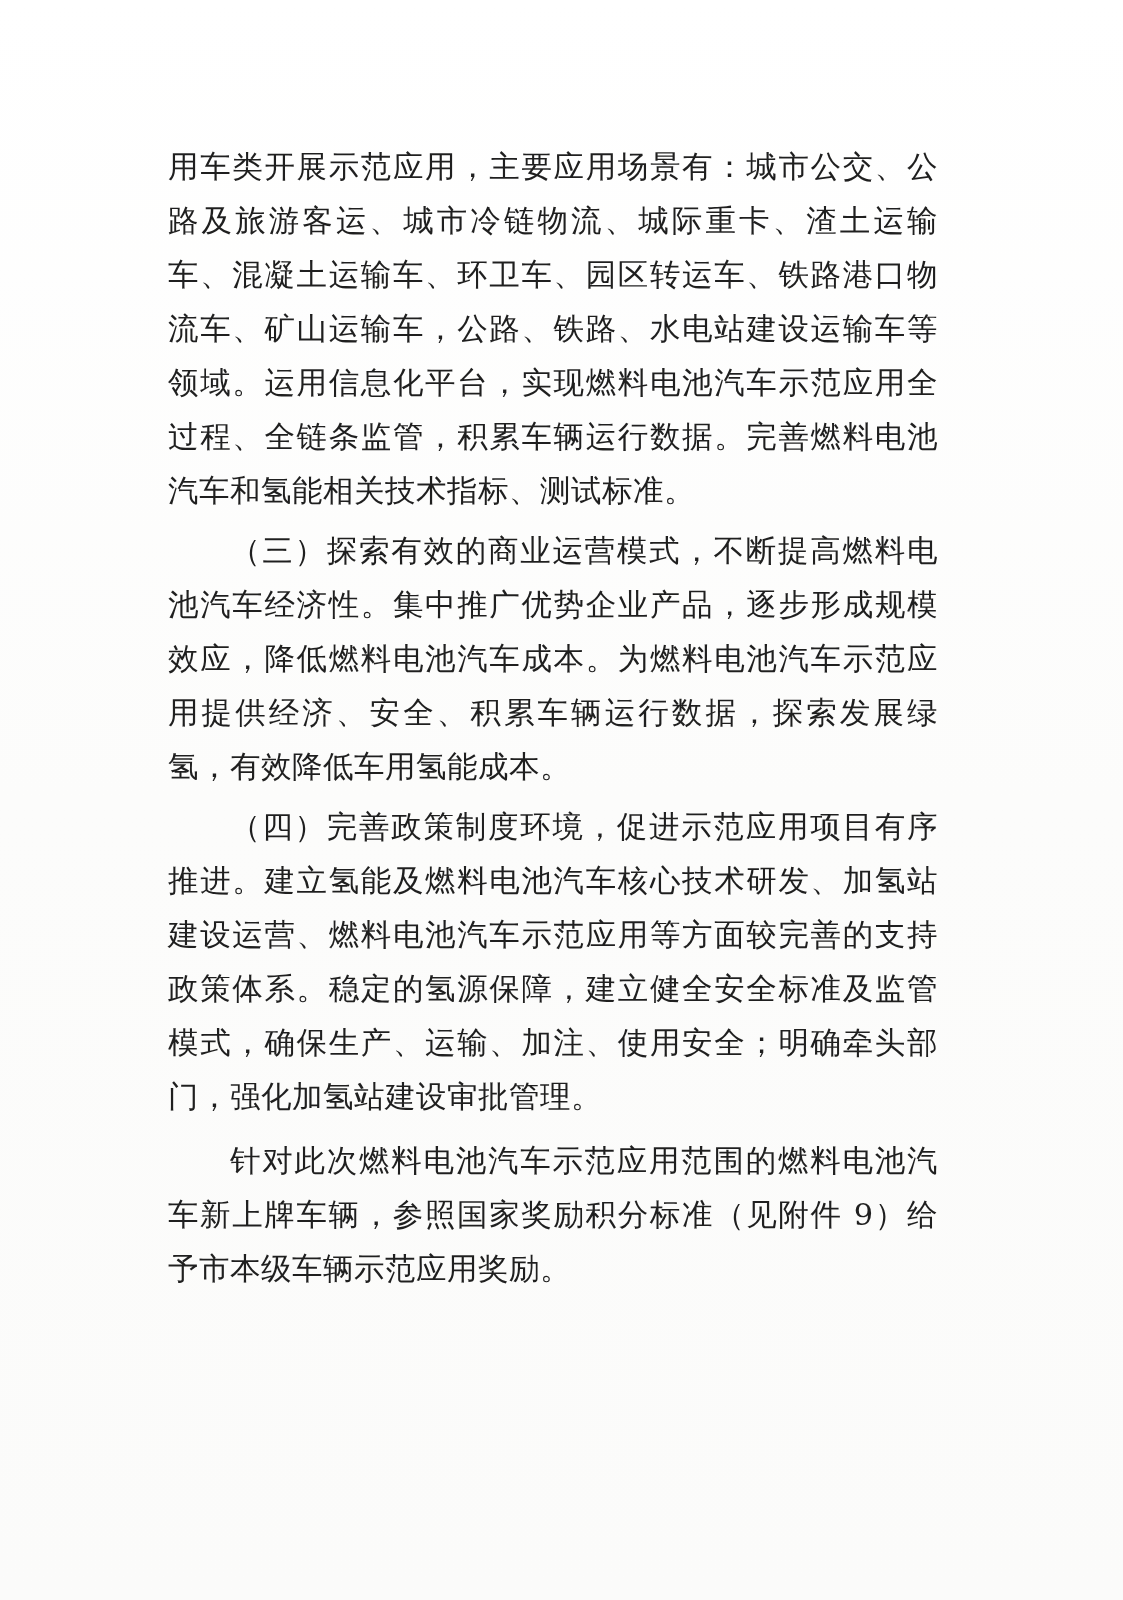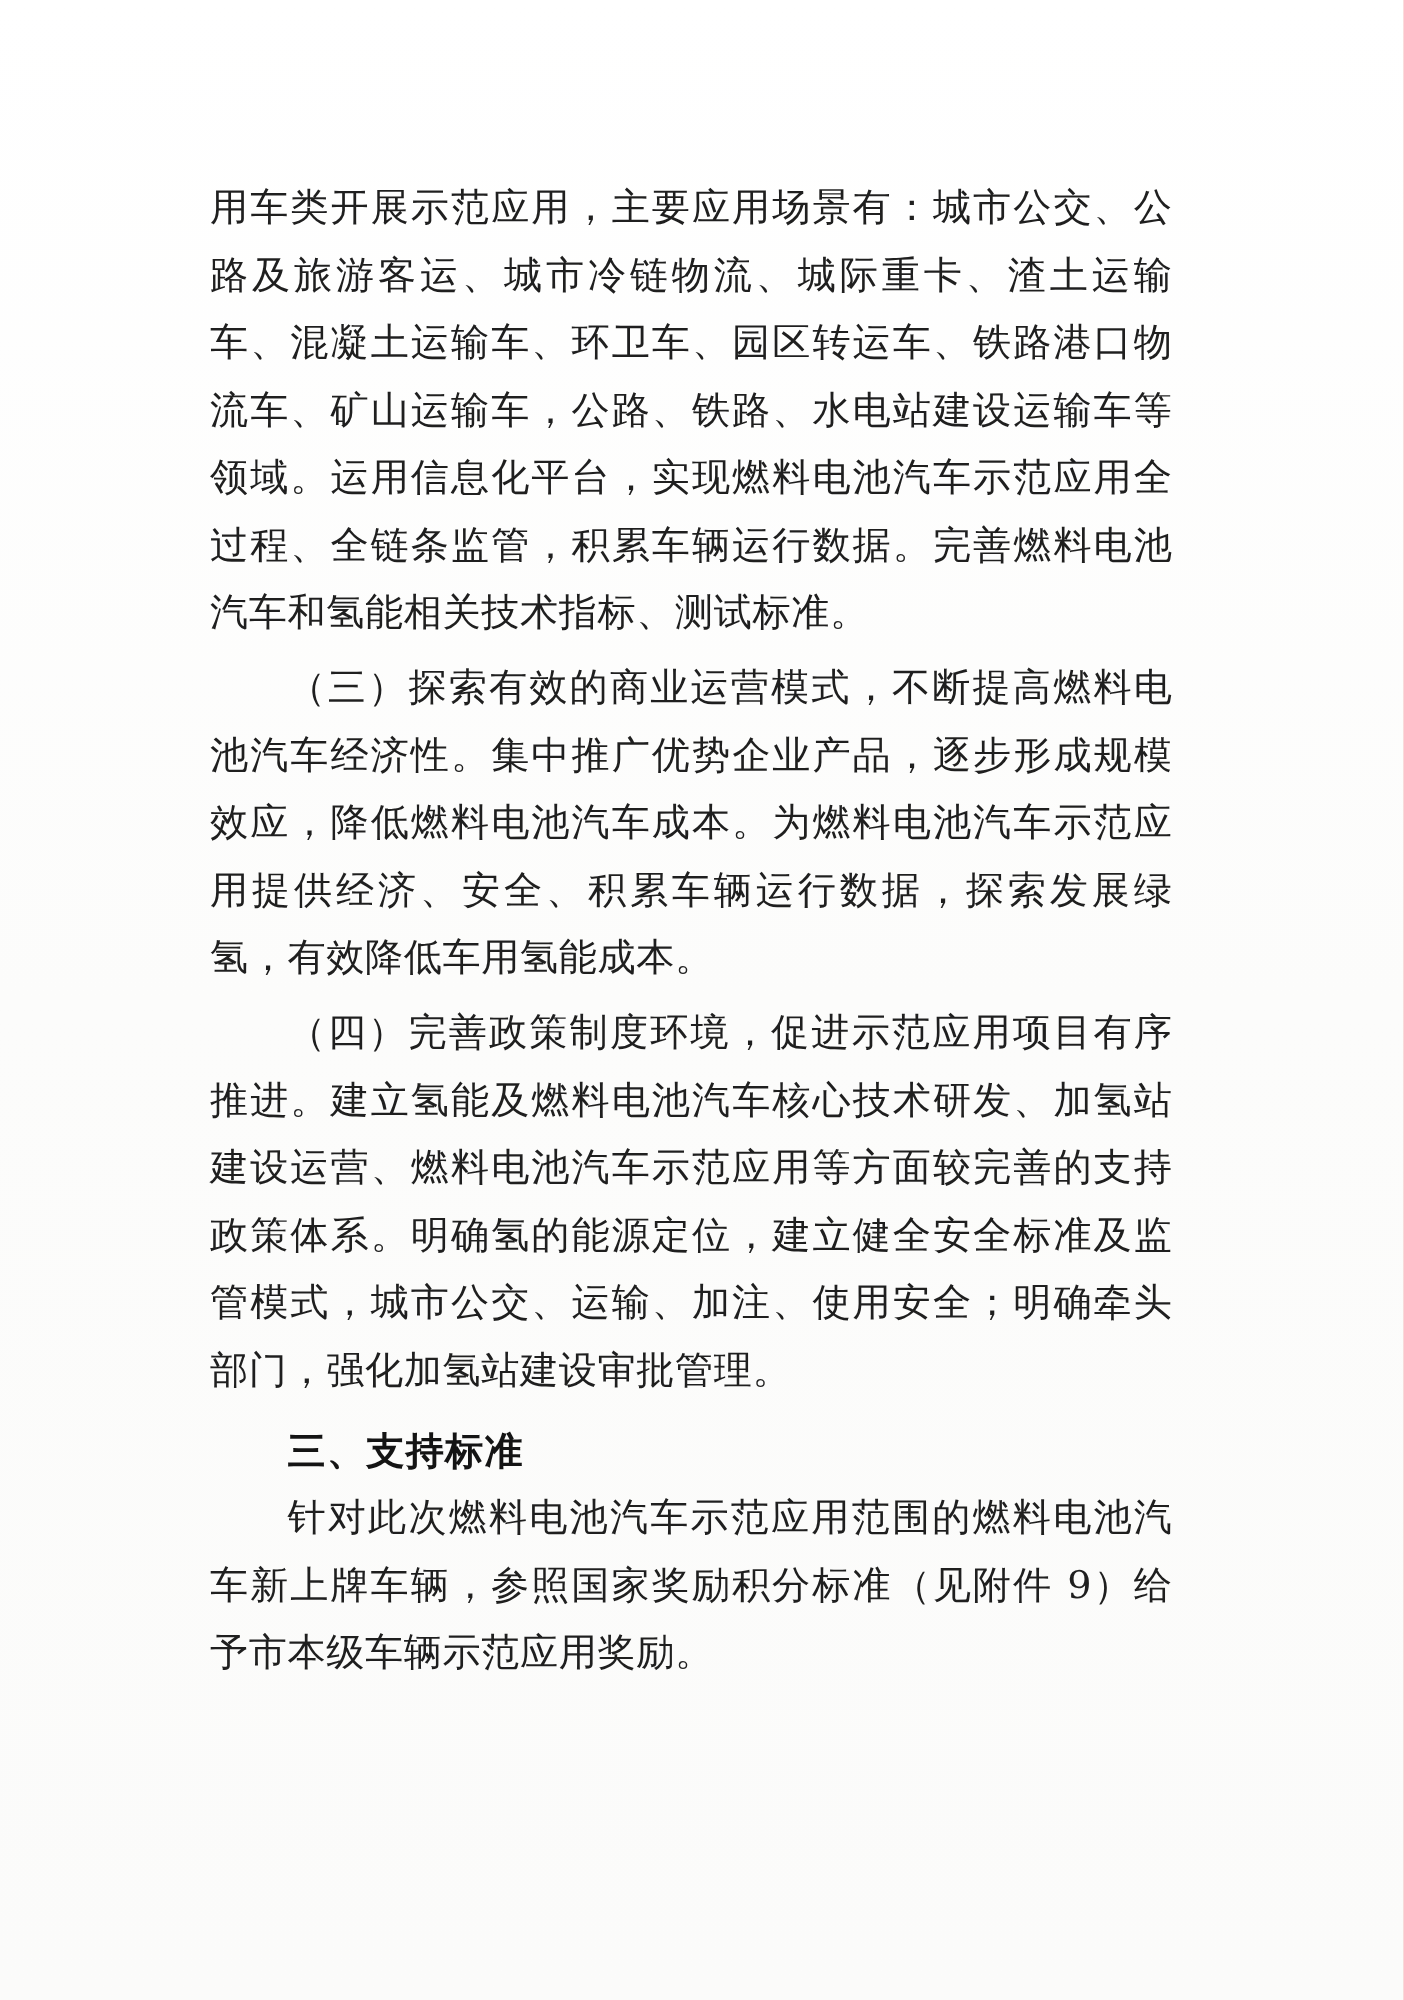--- a/index.html
+++ b/index.html
@@ -11,21 +11,21 @@
     width: 1123px;
     height: 1600px;
     font-family: "DejaVu Serif", "Liberation Serif", serif;
     color: #1b1b1b;
     position: relative;
     overflow: hidden;
   }
   .page {
     position: absolute;
     inset: 0;
-    background: #ef4444;
+    background: #0ea5e9;
   }
   .page-inner {
     position: absolute;
     left: 168px;
     top: 140px;
     width: 770px;
   }
   .para {
     font-size: 30.5px;
     line-height: 54px;
@@ -71,25 +71,24 @@
     <div class="page-inner">
 
       <p class="para">用车类开展示范应用，主要应用场景有：城市公交、公路及旅游客运、城市冷链物流、城际重卡、渣土运输车、混凝土运输车、环卫车、园区转运车、铁路港口物流车、矿山运输车，公路、铁路、水电站建设运输车等领域。运用信息化平台，实现燃料电池汽车示范应用全过程、全链条监管，积累车辆运行数据。完善燃料电池汽车和氢能相关技术指标、测试标准。</p>
 
       <div class="gap-sm"></div>
 
       <p class="para indent"><span class="bold-lead">（三）探索有效的商业运营模式，不断提高燃料电池汽车经济性。</span><span>集中推广优势企业产品，逐步形成规模效应，降低燃料电池汽车成本。为燃料电池汽车示范应用提供经济、安全、积累车辆运行数据，探索发展绿氢，有效降低车用氢能成本。</span></p>
 
       <div class="gap-sm"></div>
 
-      <p class="para indent"><span class="bold-lead">（四）完善政策制度环境，促进示范应用项目有序推进。</span><span>建立氢能及燃料电池汽车核心技术研发、加氢站建设运营、燃料电池汽车示范应用等方面较完善的支持政策体系。明确氢的能源定位，建立健全安全标准及监管模式，城市公交、运输、加注、使用安全；明确牵头部门，强化加氢站建设审批管理。</span></p>
+      <p class="para indent"><span class="bold-lead">（四）完善政策制度环境，促进示范应用项目有序推进。</span><span>建立氢能及燃料电池汽车核心技术研发、加氢站建设运营、燃料电池汽车示范应用等方面较完善的支持政策体系。稳定的氢源保障，建立健全安全标准及监管模式，确保生产、运输、加注、使用安全；明确牵头部门，强化加氢站建设审批管理。</span></p>
 
       <div class="gap-md"></div>
 
-      <p class="heading">三、支持标准</p>
 
       <p class="para indent">针对此次燃料电池汽车示范应用范围的燃料电池汽车新上牌车辆，参照国家奖励积分标准（见附件 9）给予市本级车辆示范应用奖励。</p>
 
       <div class="gap-md"></div>
 
 
     </div>
 
   </div>
 </div>

